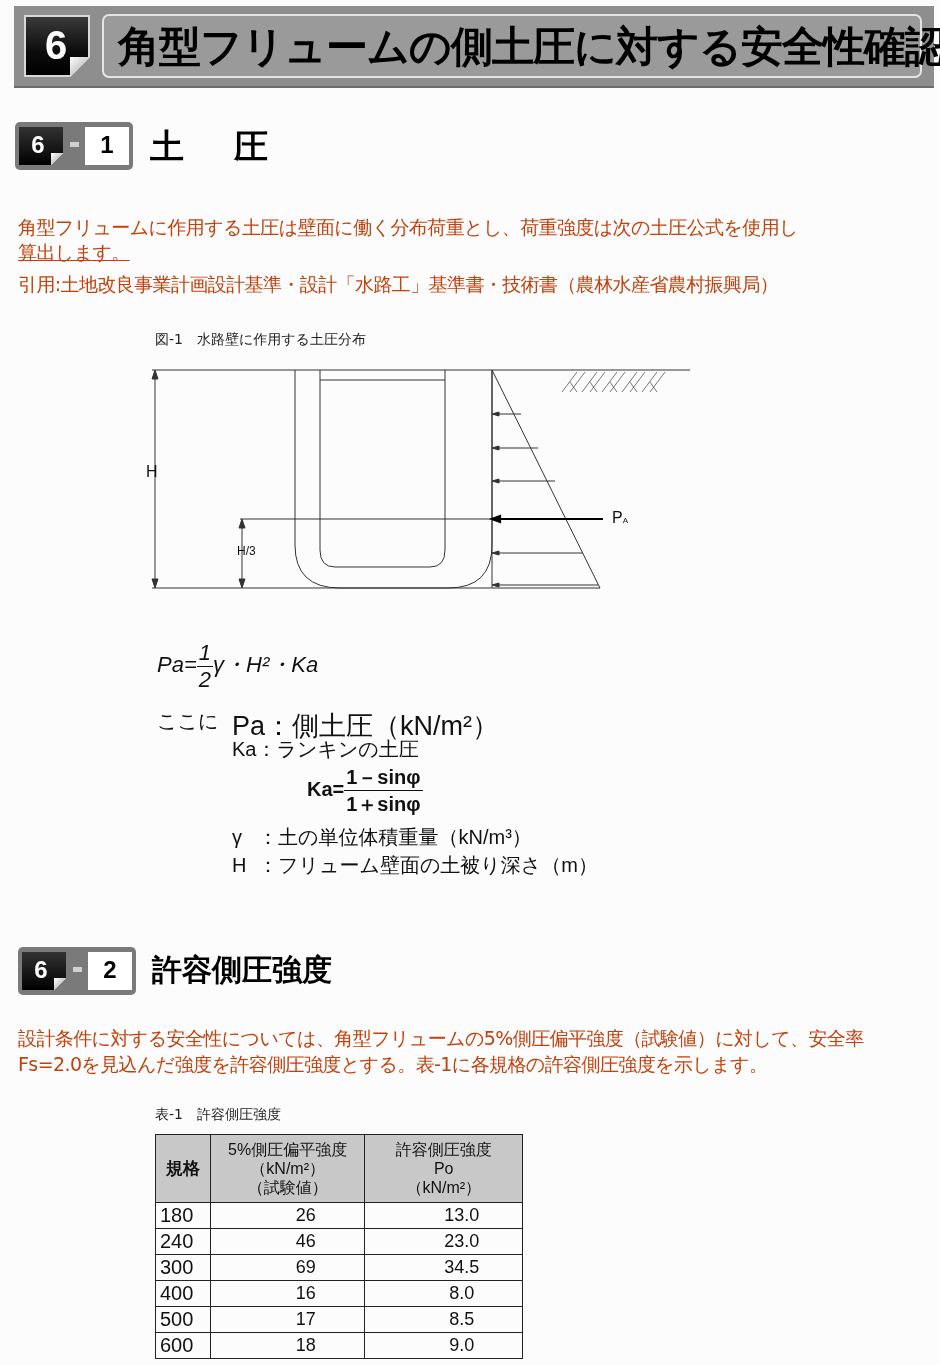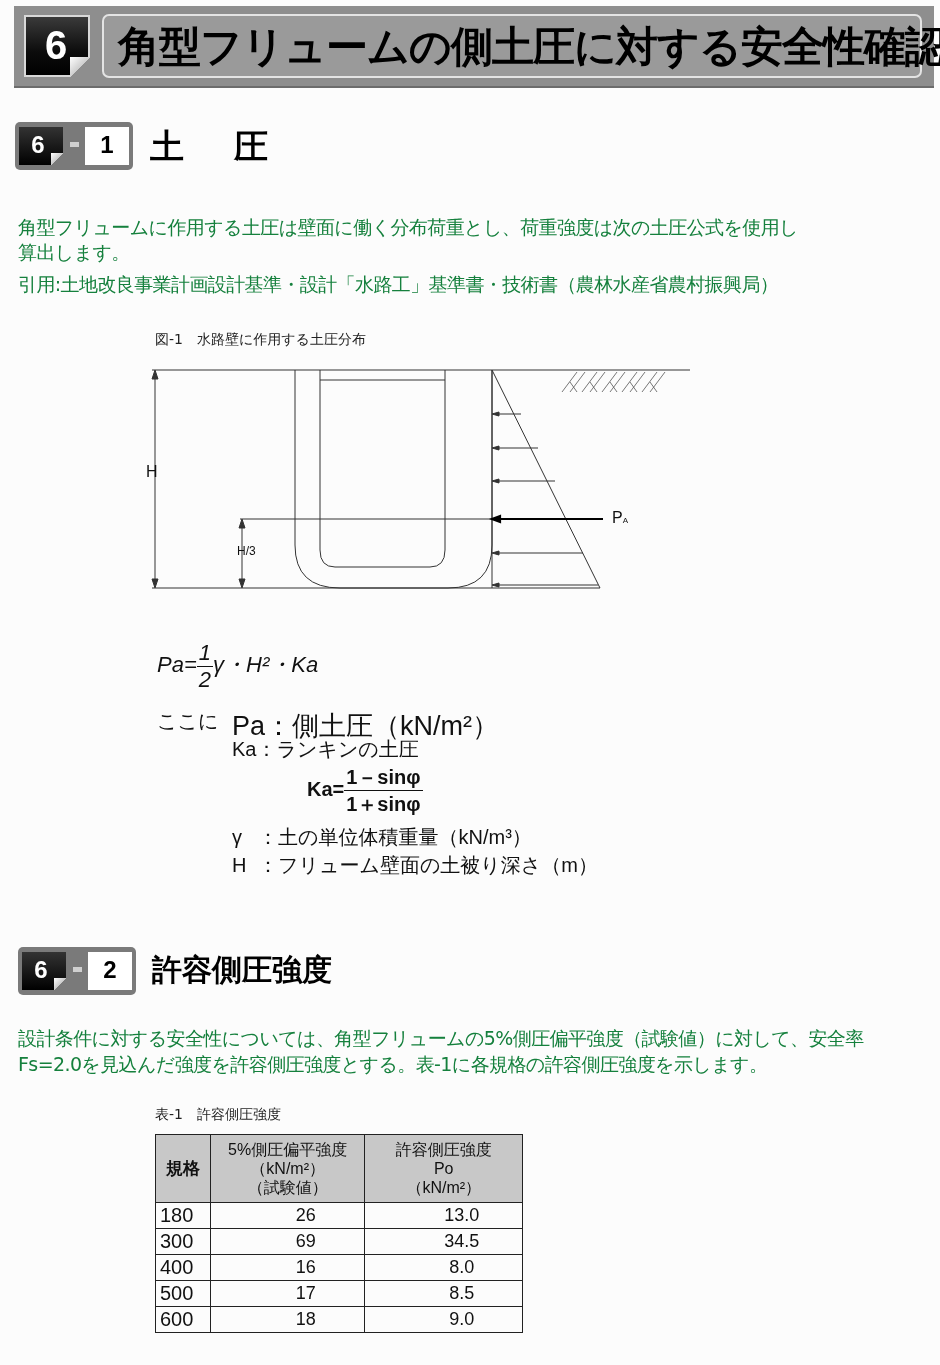--- a/index.html
+++ b/index.html
@@ -68,21 +68,21 @@
   }
   .sec-badge .white .n {
     position: absolute; left: 0; top: 4px; width: 44px; text-align: center; color: #000;
     font-weight: bold; font-size: 24px; font-family: "Liberation Sans", sans-serif;
   }
   .sec-title {
     font-size: 34px; font-weight: bold; color: #000; white-space: nowrap;
   }
 
   .para {
-    font-size: 19px; line-height: 25px; white-space: nowrap; color: #15803d; letter-spacing: -0.6px;
+    font-size: 19px; line-height: 25px; white-space: nowrap; color: #c2410c; letter-spacing: -0.6px;
   }
   .caption { font-size: 14px; color: #222; white-space: nowrap; }
 
   .formula { font-family: "Liberation Sans", sans-serif; font-size: 22px; color: #111; white-space: nowrap; }
   .frac { display: inline-block; vertical-align: middle; text-align: center; }
   .frac .top { display: block; border-bottom: 1.5px solid #111; padding: 0 2px; line-height: 26px; }
   .frac .bot { display: block; line-height: 26px; }
 
   
   table.spec {
@@ -115,21 +115,21 @@
     <span class="curl2"></span>
   </div>
   <div class="dash"></div>
   <div class="white">
     <span class="n">1</span>
   </div>
 </div>
 <div class="abs sec-title" style="left:150px; top:124px; letter-spacing:8px;">土　圧</div>
 
 <div class="abs para" style="left:18px; top:215px;">角型フリュームに作用する土圧は壁面に働く分布荷重とし、荷重強度は次の土圧公式を使用し</div>
-<div class="abs para" style="left:18px; top:240px;">算出します。</div>
+<div class="abs para" style="left:18px; top:240px;text-decoration:underline;">算出します。</div>
 <div class="abs para" style="left:18px; top:272px;">引用:土地改良事業計画設計基準・設計「水路工」基準書・技術書（農林水産省農村振興局）</div>
 
 <div class="abs caption" style="left:155px; top:331px;">図-1　水路壁に作用する土圧分布</div>
 
 <svg class="abs" style="left:130px; top:355px;" width="560" height="245" viewBox="0 0 560 245">
   <g stroke="#333" fill="none" stroke-width="1">
 
     <line x1="22" y1="15" x2="560" y2="15"></line>
 
     <line x1="22" y1="233" x2="470" y2="233"></line>
@@ -255,20 +255,25 @@
       </th>
     </tr>
   </thead>
   <tbody>
     <tr>
       <td class="left">180</td>
       <td>26</td>
       <td>13.0</td>
     </tr>
     <tr>
+      <td class="left">240</td>
+      <td>46</td>
+      <td>23.0</td>
+    </tr>
+    <tr>
       <td class="left">300</td>
       <td>69</td>
       <td>34.5</td>
     </tr>
     <tr>
       <td class="left">400</td>
       <td>16</td>
       <td>8.0</td>
     </tr>
     <tr>

